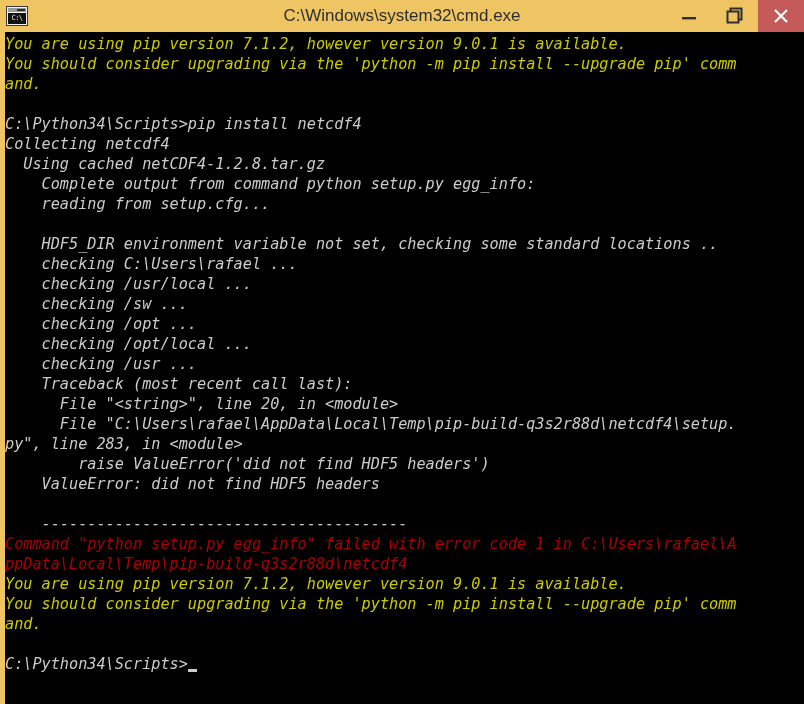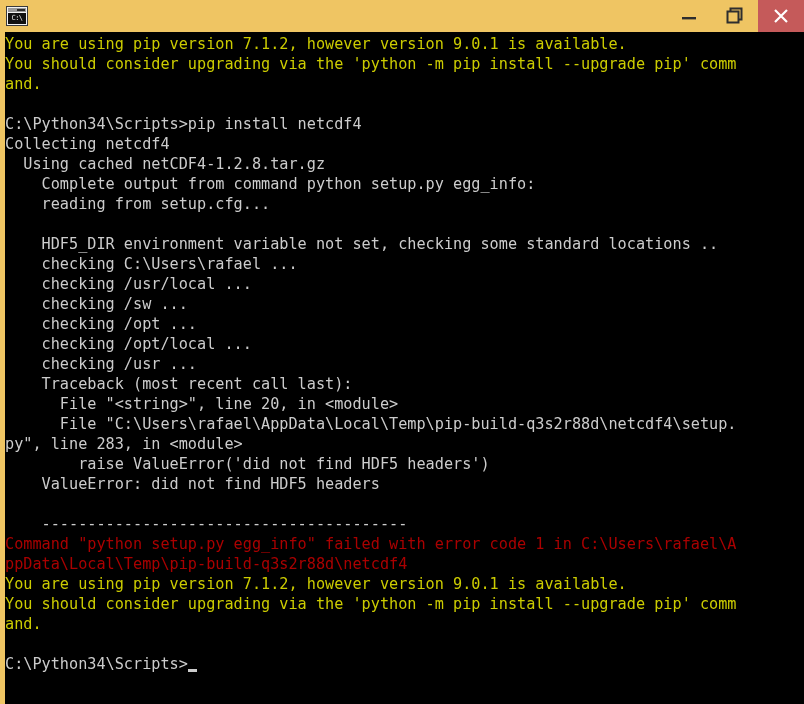--- a/index.html
+++ b/index.html
@@ -103,20 +103,21 @@
 
   
   #console {
     position: relative;
     width: 804px;
     height: 672px;
     background: #000000;
     overflow: hidden;
     box-sizing: border-box;
     border-left: 5px solid #efc563;
+    font-style: italic;
   }
 
   #console-text {
     position: absolute;
     top: 0;
     left: 0;
     margin: 0;
     padding: 2px 0 0 0;
     font-family: "DejaVu Sans Mono", "Liberation Mono", monospace;
     font-size: 15.2px;
@@ -144,20 +145,21 @@
 
 <div id="window">
 
   <div id="titlebar">
 
     <div id="app-icon">
       <div class="icon-bar"></div>
       <div class="icon-screen">C:\</div>
     </div>
 
+    <div id="title-text">C:\Windows\system32\cmd.exe</div>
 
     <div id="window-controls">
 
       <div class="winbtn" id="btn-minimize">
         <svg width="20" height="20" viewBox="0 0 20 20">
           <rect x="3" y="11" width="14" height="2.4" fill="#2e2e2e"></rect>
         </svg>
       </div>
 
       <div class="winbtn" id="btn-restore">

